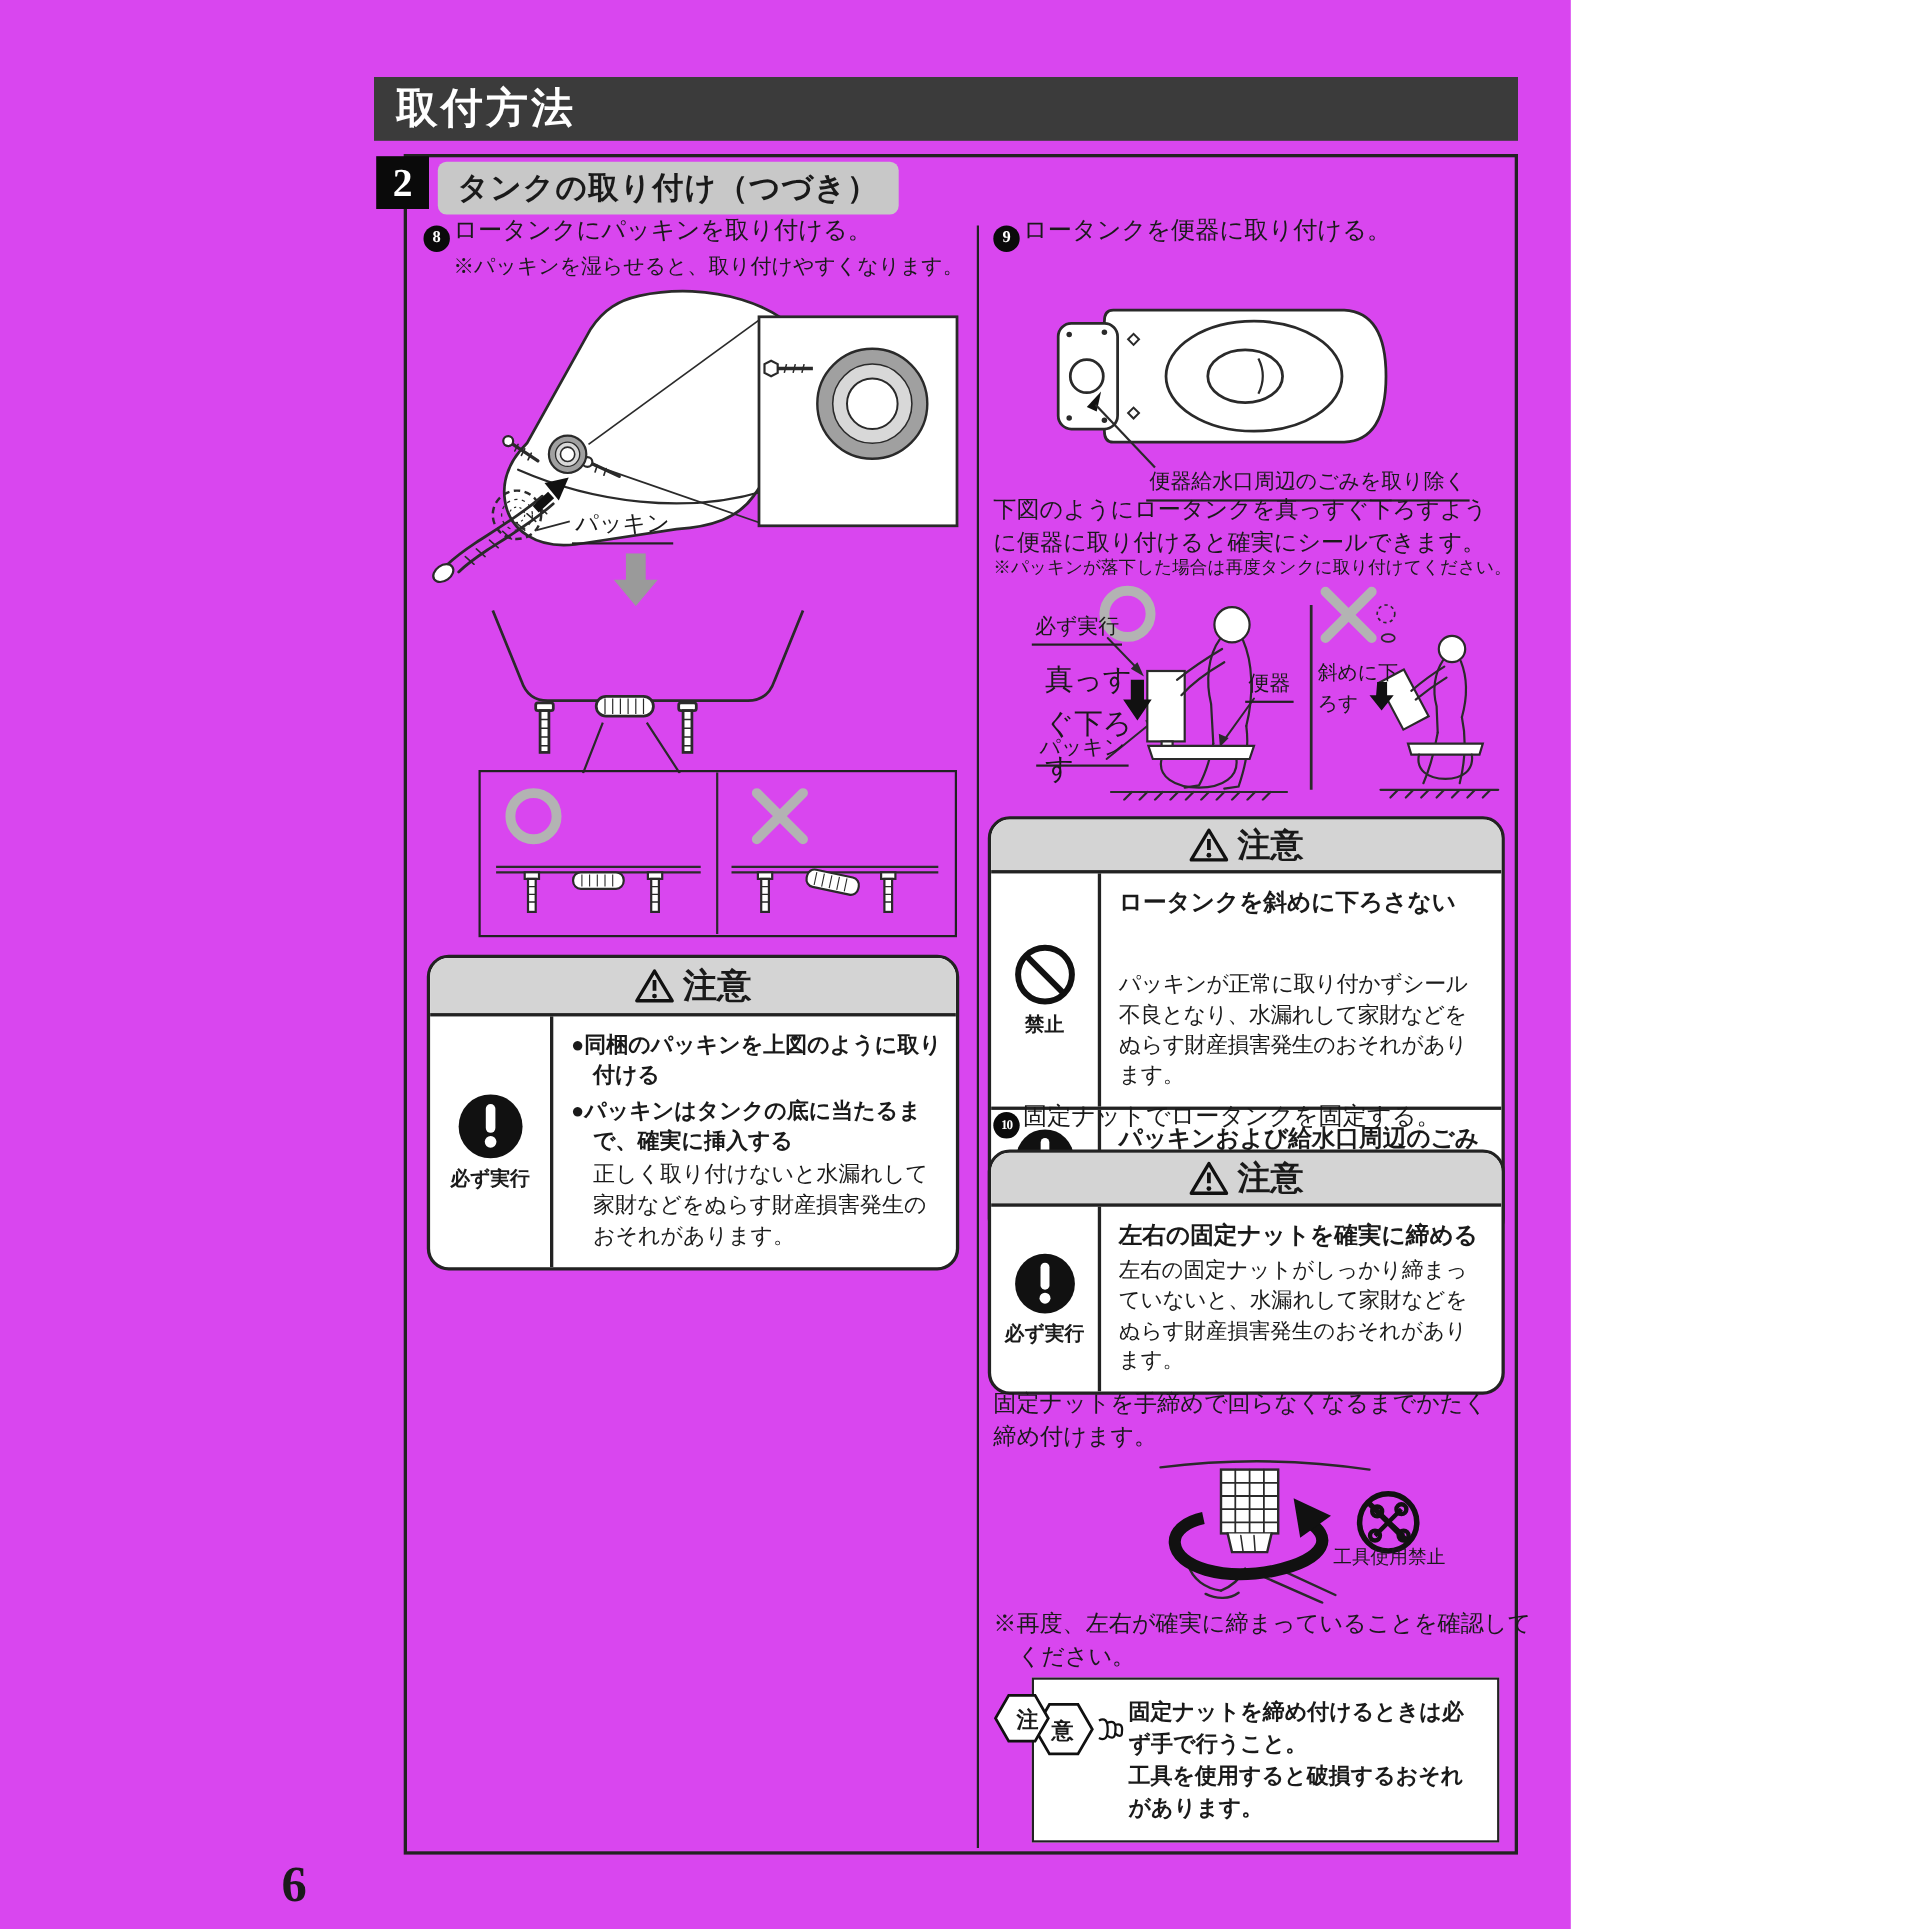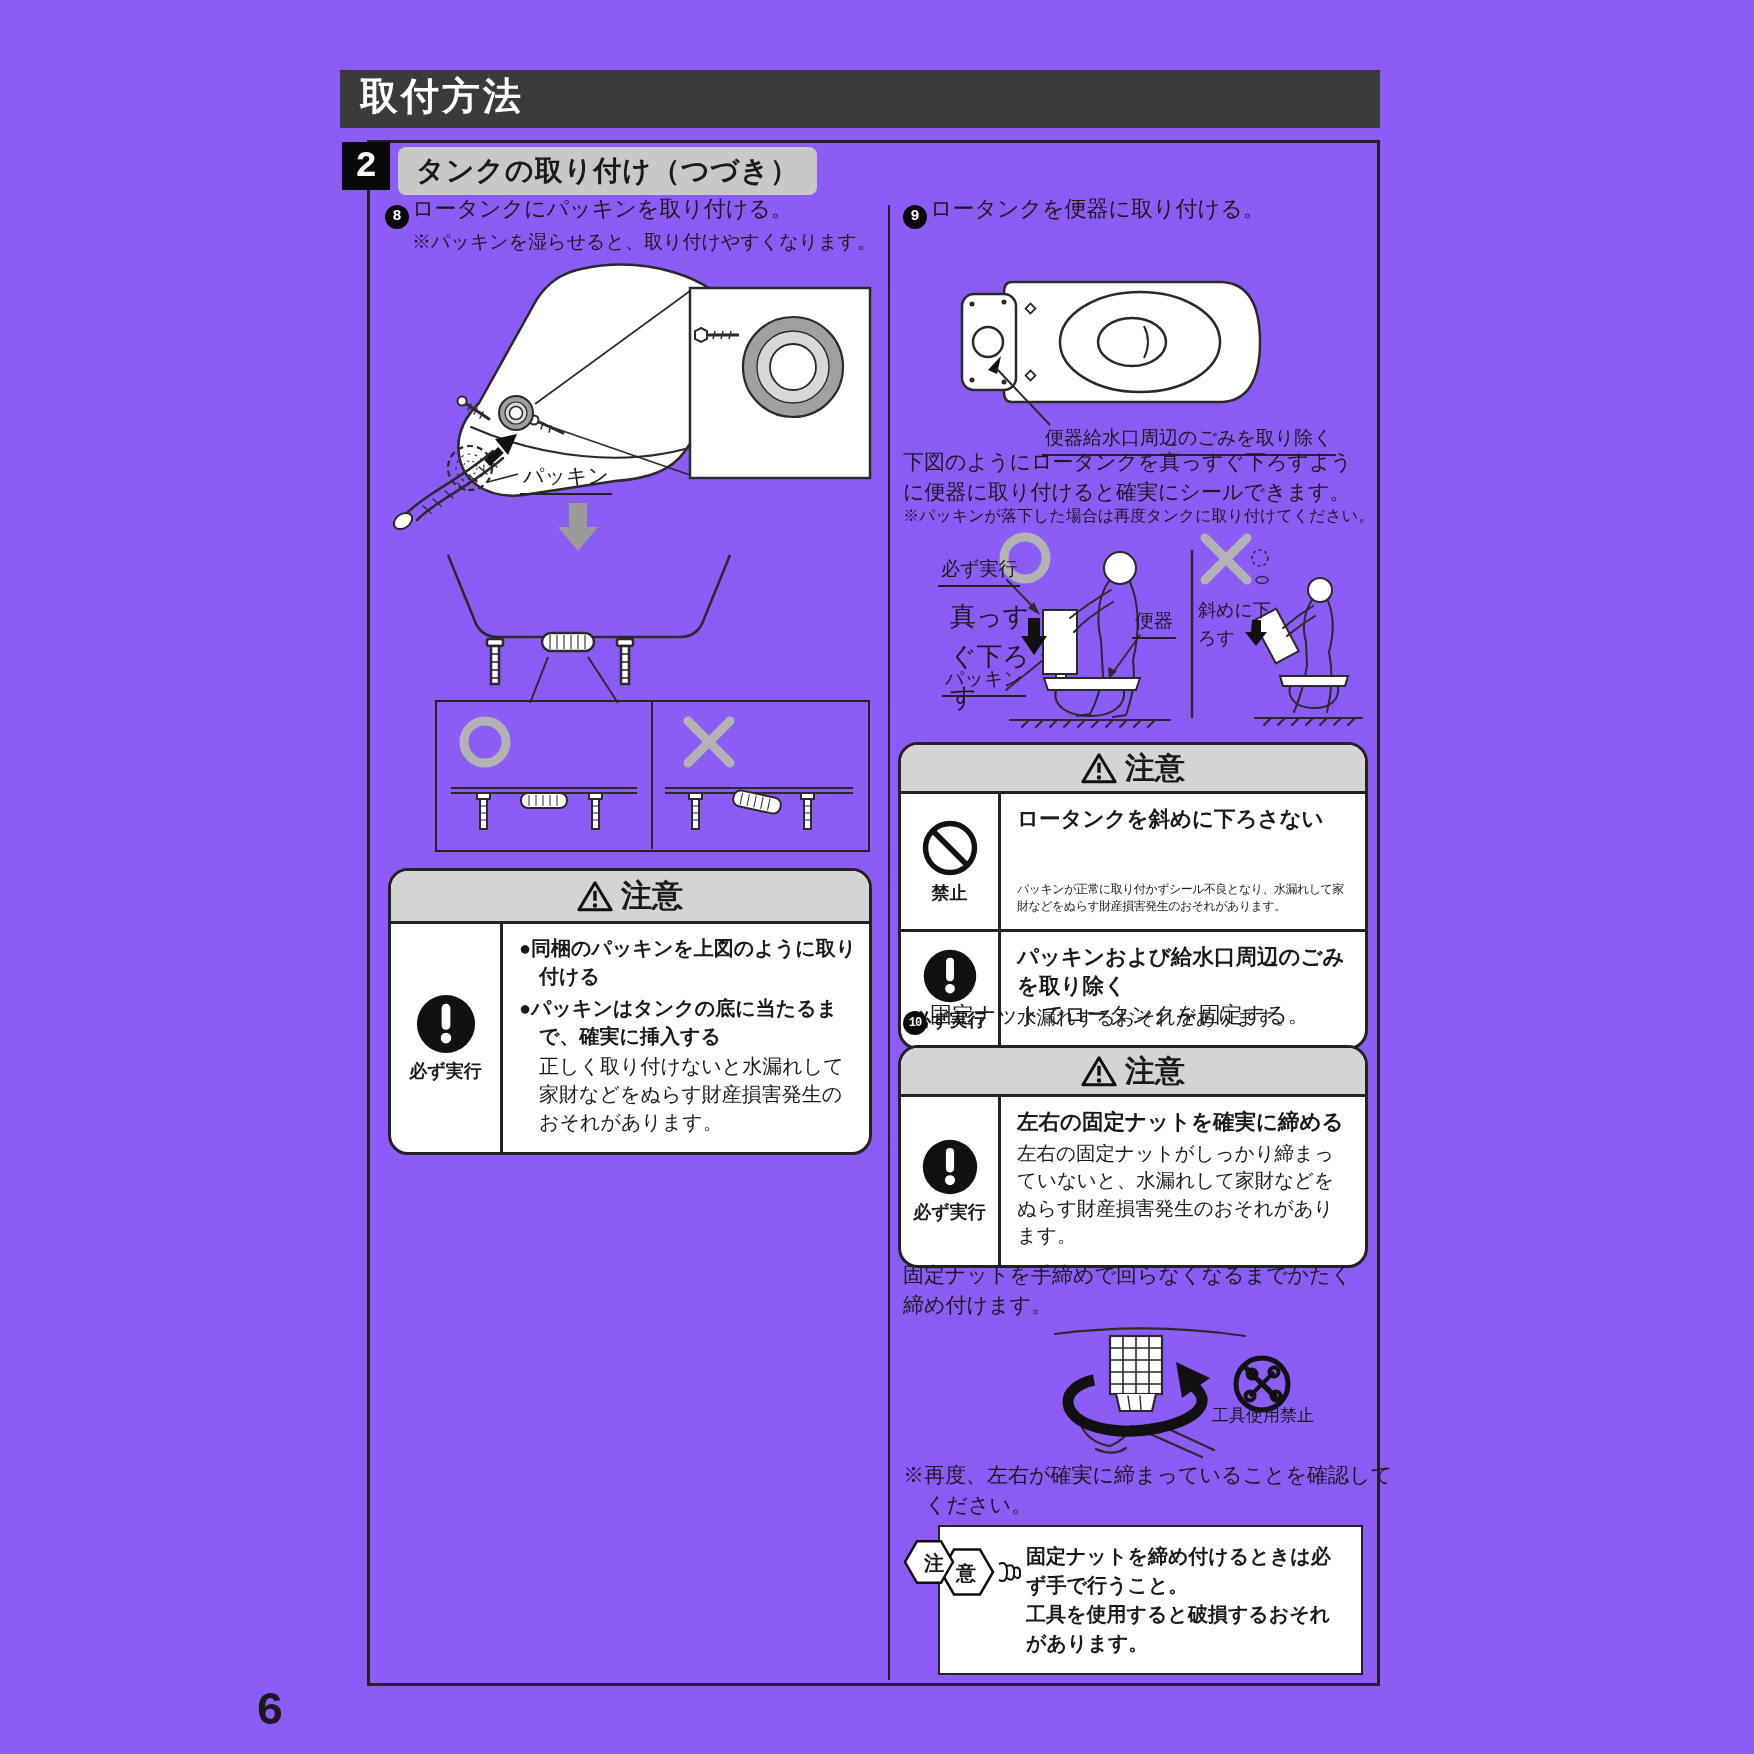--- a/index.html
+++ b/index.html
@@ -1,17 +1,17 @@
 <!DOCTYPE html>
 <html><head>
 <meta charset="utf-8">
 <style>
   html,body{margin:0;padding:0;background:#fff;}
-  .page{position:relative;width:1754px;height:1754px;background:#8b5cf6;overflow:hidden;
-        font-family:Liberation Mono, monospace;color:#1a1a1a;}
+  .page{position:relative;width:1428px;height:1754px;background:#d946ef;overflow:hidden;
+        font-family:Liberation Serif, serif;color:#1a1a1a;}
   .abs{position:absolute;}
   .header-bar{left:340px;top:70px;width:1040px;height:58px;background:#3b3b3b;color:#fff;
       font-size:38px;font-weight:bold;line-height:58px;padding-left:20px;box-sizing:border-box;letter-spacing:3px;}
   .outer-box{left:367px;top:140px;width:1013px;height:1546px;border:3px solid #222;box-sizing:border-box;}
   .col-divider{left:888px;top:205px;height:1475px;border-left:2px solid #222;width:0;}
   .step-badge{left:342px;top:142px;width:48px;height:48px;background:#0a0a0a;color:#fff;font-size:36px;
       font-weight:bold;display:flex;align-items:center;justify-content:center;}
   .step-title{left:398px;top:147px;background:#c8c8c8;border-radius:8px;padding:5px 18px;
       font-size:28px;font-weight:bold;letter-spacing:1px;}
   .circ{display:inline-flex;width:24px;height:24px;border-radius:50%;background:#0a0a0a;color:#fff;
@@ -27,21 +27,21 @@
   .chead{background:#d4d4d4;border-bottom:3px solid #222;display:flex;align-items:center;justify-content:center;
       gap:8px;font-weight:bold;}
   .crow{display:grid;grid-template-columns:112px 1fr;}
   .crow + .crow{border-top:3px solid #222;}
   .icell{border-right:3px solid #222;display:flex;flex-direction:column;align-items:center;
       justify-content:center;padding:12px 4px;gap:4px;}
   .ilabel{font-size:18px;font-weight:bold;white-space:nowrap;}
   .ccell{padding:12px 12px 14px 16px;}
   .ctitle{font-weight:bold;font-size:21.5px;line-height:1.35;}
   .cbody{font-size:19.5px;line-height:1.4;margin-top:4px;}
-  .cbody.cond{font-size:12px;letter-spacing:-0.5px;line-height:1.38;margin-top:47px;}
+  .cbody.cond{font-size:20px;letter-spacing:-0.5px;line-height:1.38;margin-top:47px;}
   .bullets{font-size:20px;line-height:1.4;}
   .bullets .b{font-weight:bold;}
   .bullets .reg{padding-left:20px;margin-top:2px;}
   .notebox{border:2.5px solid #222;box-sizing:border-box;background:#fff;}
   .notebox .txt{padding:16px 14px 14px 86px;font-size:20px;font-weight:bold;line-height:1.45;white-space:pre-line;}
   .nutchar{font-size:20px;font-weight:bold;}
   .pagenum{font-size:46px;font-weight:bold;}
   svg{display:block;}
   .warn-ic{width:36px;height:33px;}
 </style>

